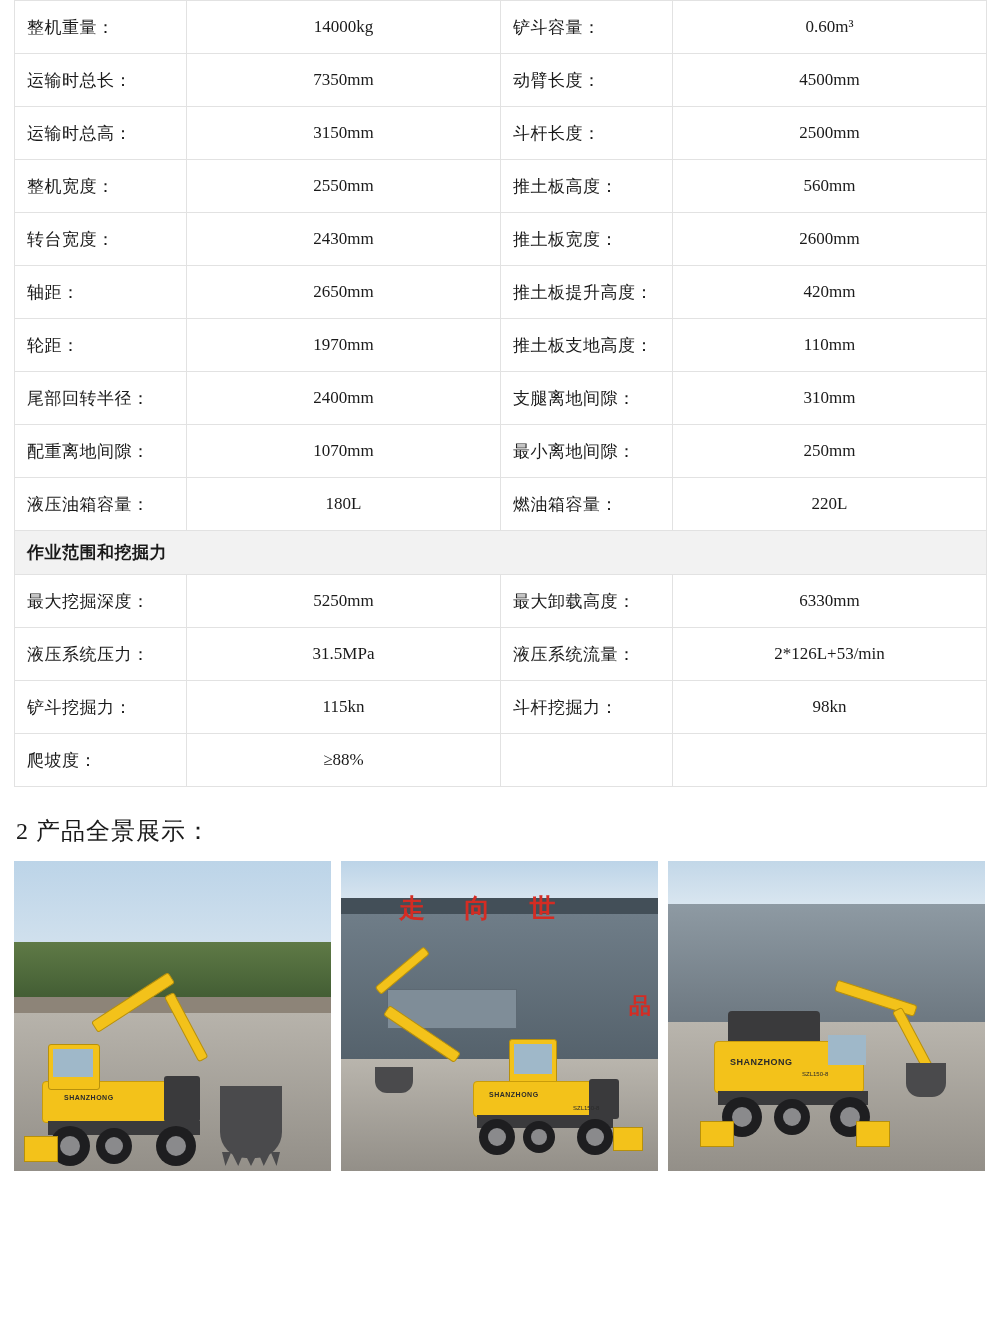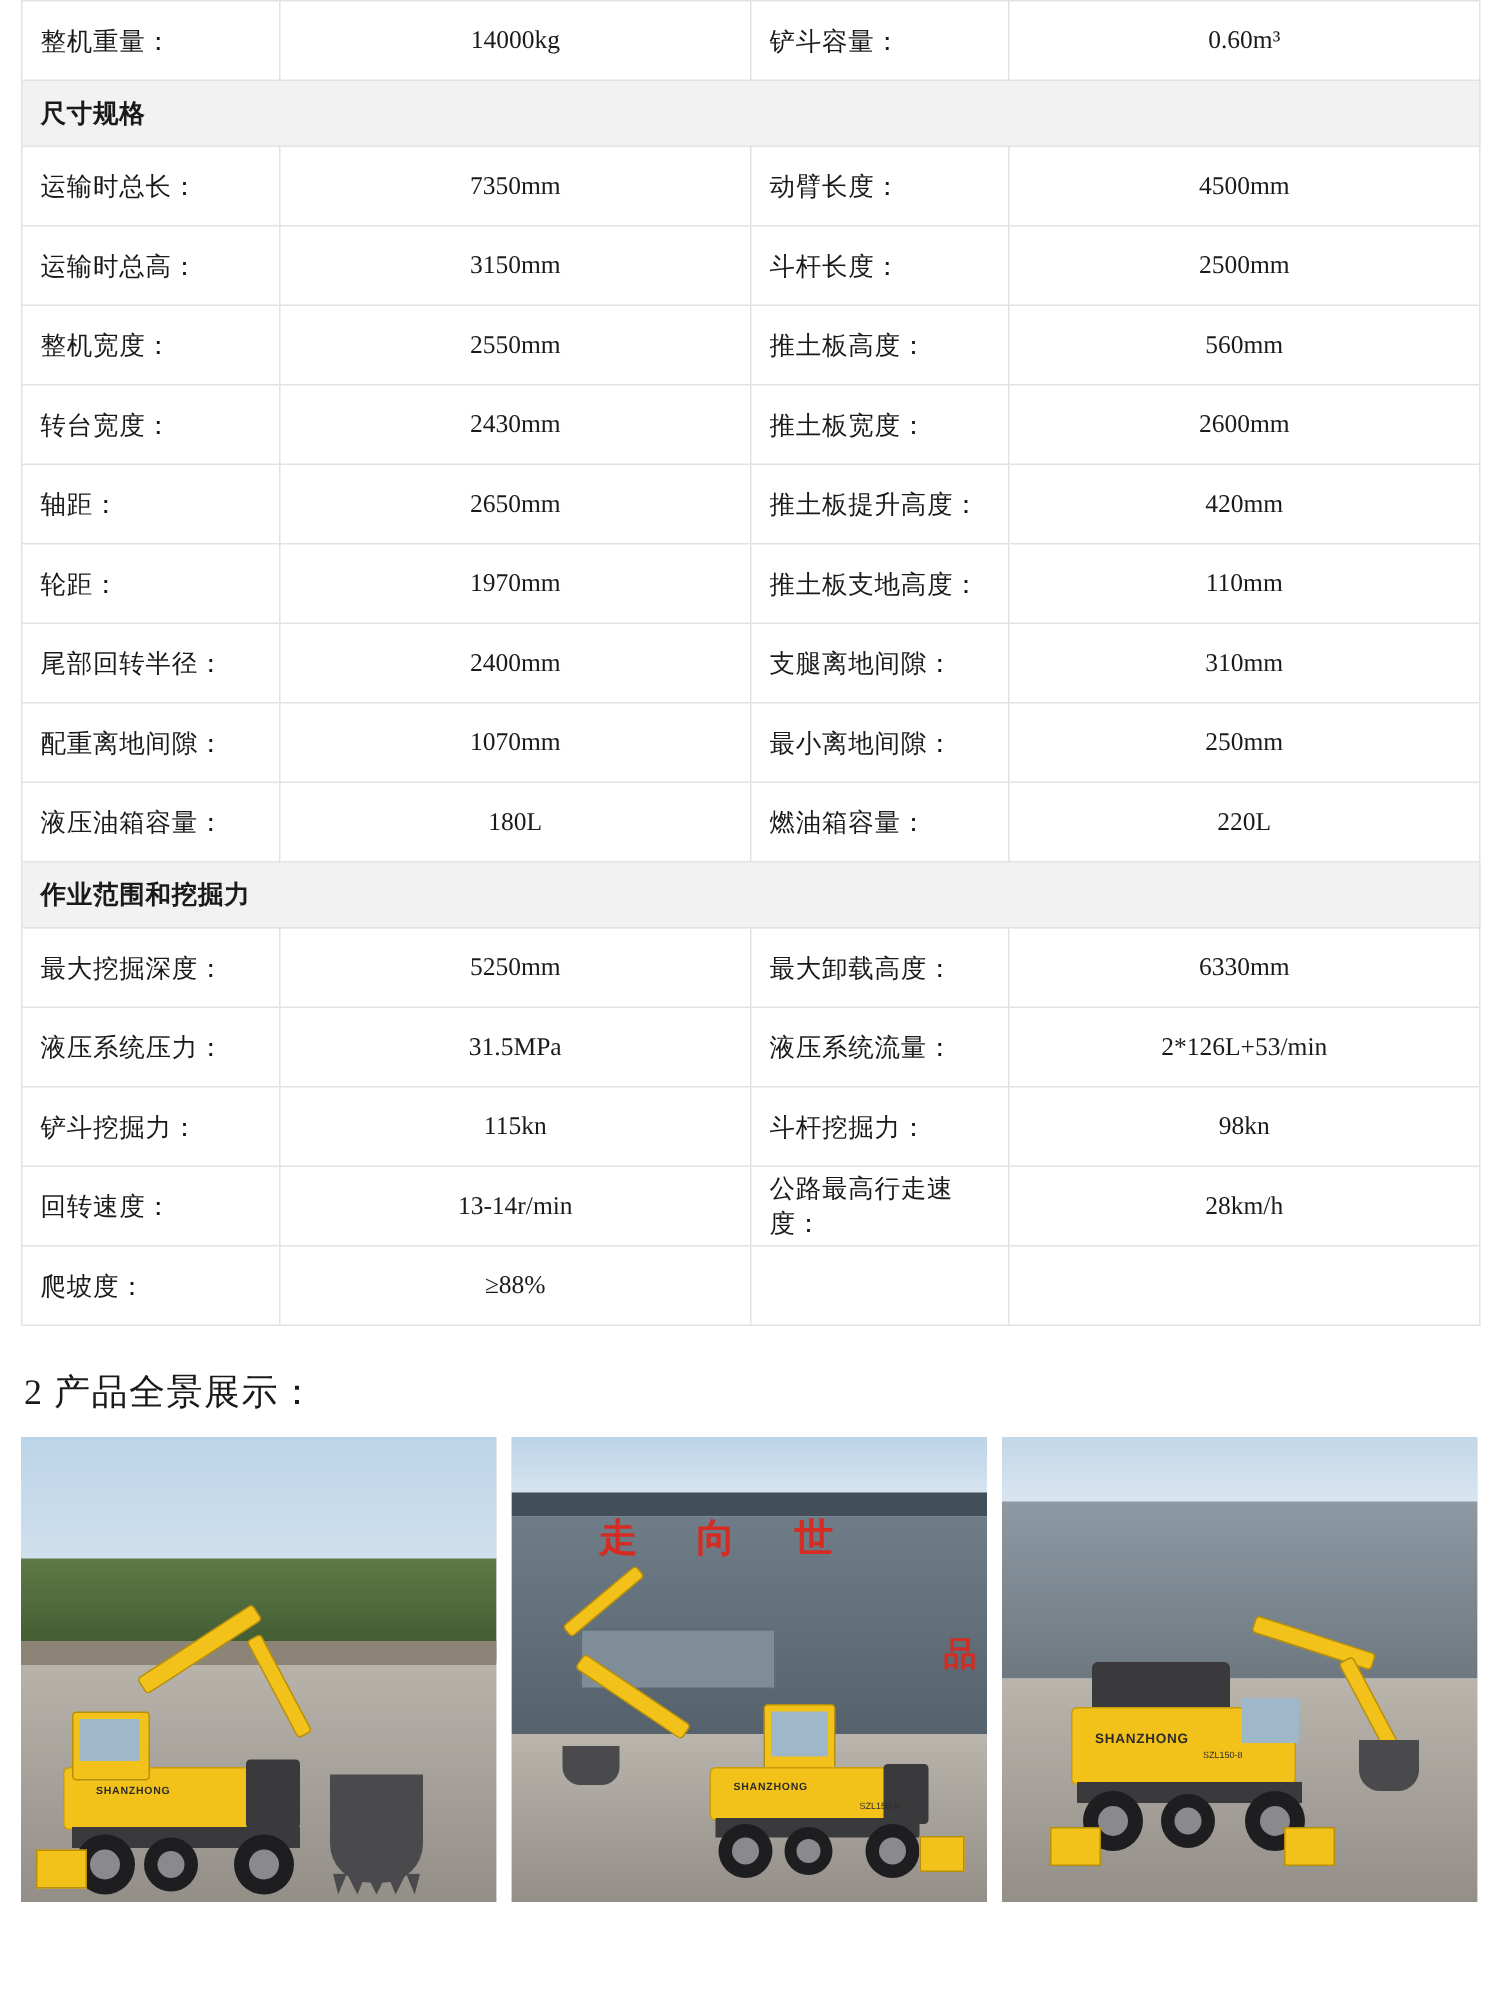--- a/index.html
+++ b/index.html
@@ -126,23 +126,20 @@
 
   <table class="spec">
     <tbody>
       <tr class="first">
         <td class="lbl">整机重量：</td>
         <td class="val">14000kg</td>
         <td class="lbl">铲斗容量：</td>
         <td class="val">0.60m³</td>
       </tr>
 
-      <tr class="section">
-        <td colspan="4">尺寸规格</td>
-      </tr>
 
       <tr>
         <td class="lbl">运输时总长：</td>
         <td class="val">7350mm</td>
         <td class="lbl">动臂长度：</td>
         <td class="val">4500mm</td>
       </tr>
       <tr>
         <td class="lbl">运输时总高：</td>
         <td class="val">3150mm</td>
@@ -206,26 +203,20 @@
         <td class="lbl">液压系统压力：</td>
         <td class="val">31.5MPa</td>
         <td class="lbl">液压系统流量：</td>
         <td class="val">2*126L+53/min</td>
       </tr>
       <tr>
         <td class="lbl">铲斗挖掘力：</td>
         <td class="val">115kn</td>
         <td class="lbl">斗杆挖掘力：</td>
         <td class="val">98kn</td>
-      </tr>
-      <tr>
-        <td class="lbl">回转速度：</td>
-        <td class="val">13-14r/min</td>
-        <td class="lbl">公路最高行走速度：</td>
-        <td class="val">28km/h</td>
       </tr>
       <tr>
         <td class="lbl">爬坡度：</td>
         <td class="val">≥88%</td>
         <td class="lbl"></td>
         <td class="val"></td>
       </tr>
     </tbody>
   </table>
 
@@ -254,21 +245,21 @@
         <div class="wheel" style="left:132px;top:150px;width:40px;height:40px;"></div>
         <div class="blade" style="left:0px;top:160px;width:34px;height:26px;"></div>
         <div class="logo" style="left:40px;top:118px;">SHANZHONG</div>
       </div>
     </div>
 
     <div class="photo">
       <div class="sky" style="height:16%;"></div>
       <div class="bldg-roof" style="left:0;top:12%;width:100%;height:5%;"></div>
       <div class="bldg" style="left:0;top:17%;width:100%;height:47%;"></div>
-      <div class="banner-txt" style="left:58px;top:50px;">走 向 世</div>
+      <div class="banner-txt" style="left:58px;top:30px;">走 向 世</div>
       <div class="banner-txt" style="left:288px;top:130px;letter-spacing:0;font-size:22px;">品</div>
       <div style="position:absolute;left:46px;top:128px;width:130px;height:40px;background:#7f8d98;border:1px solid #5d6973;"></div>
       <div class="ground" style="height:36%;"></div>
 
       <div class="exc" style="left:36px;top:120px;width:270px;height:180px;">
         <div class="boom" style="left:6px;top:22px;width:86px;height:12px;transform:rotate(34deg);border-radius:3px;"></div>
         <div class="boom" style="left:4px;top:4px;width:64px;height:10px;transform:rotate(-40deg);border-radius:3px;"></div>
         <div class="bucket" style="left:-2px;top:86px;width:38px;height:26px;border-radius:0 0 12px 12px;"></div>
         <div class="cab" style="left:132px;top:58px;width:48px;height:50px;border-radius:3px;"></div>
         <div class="glass" style="left:137px;top:63px;width:38px;height:30px;"></div>

